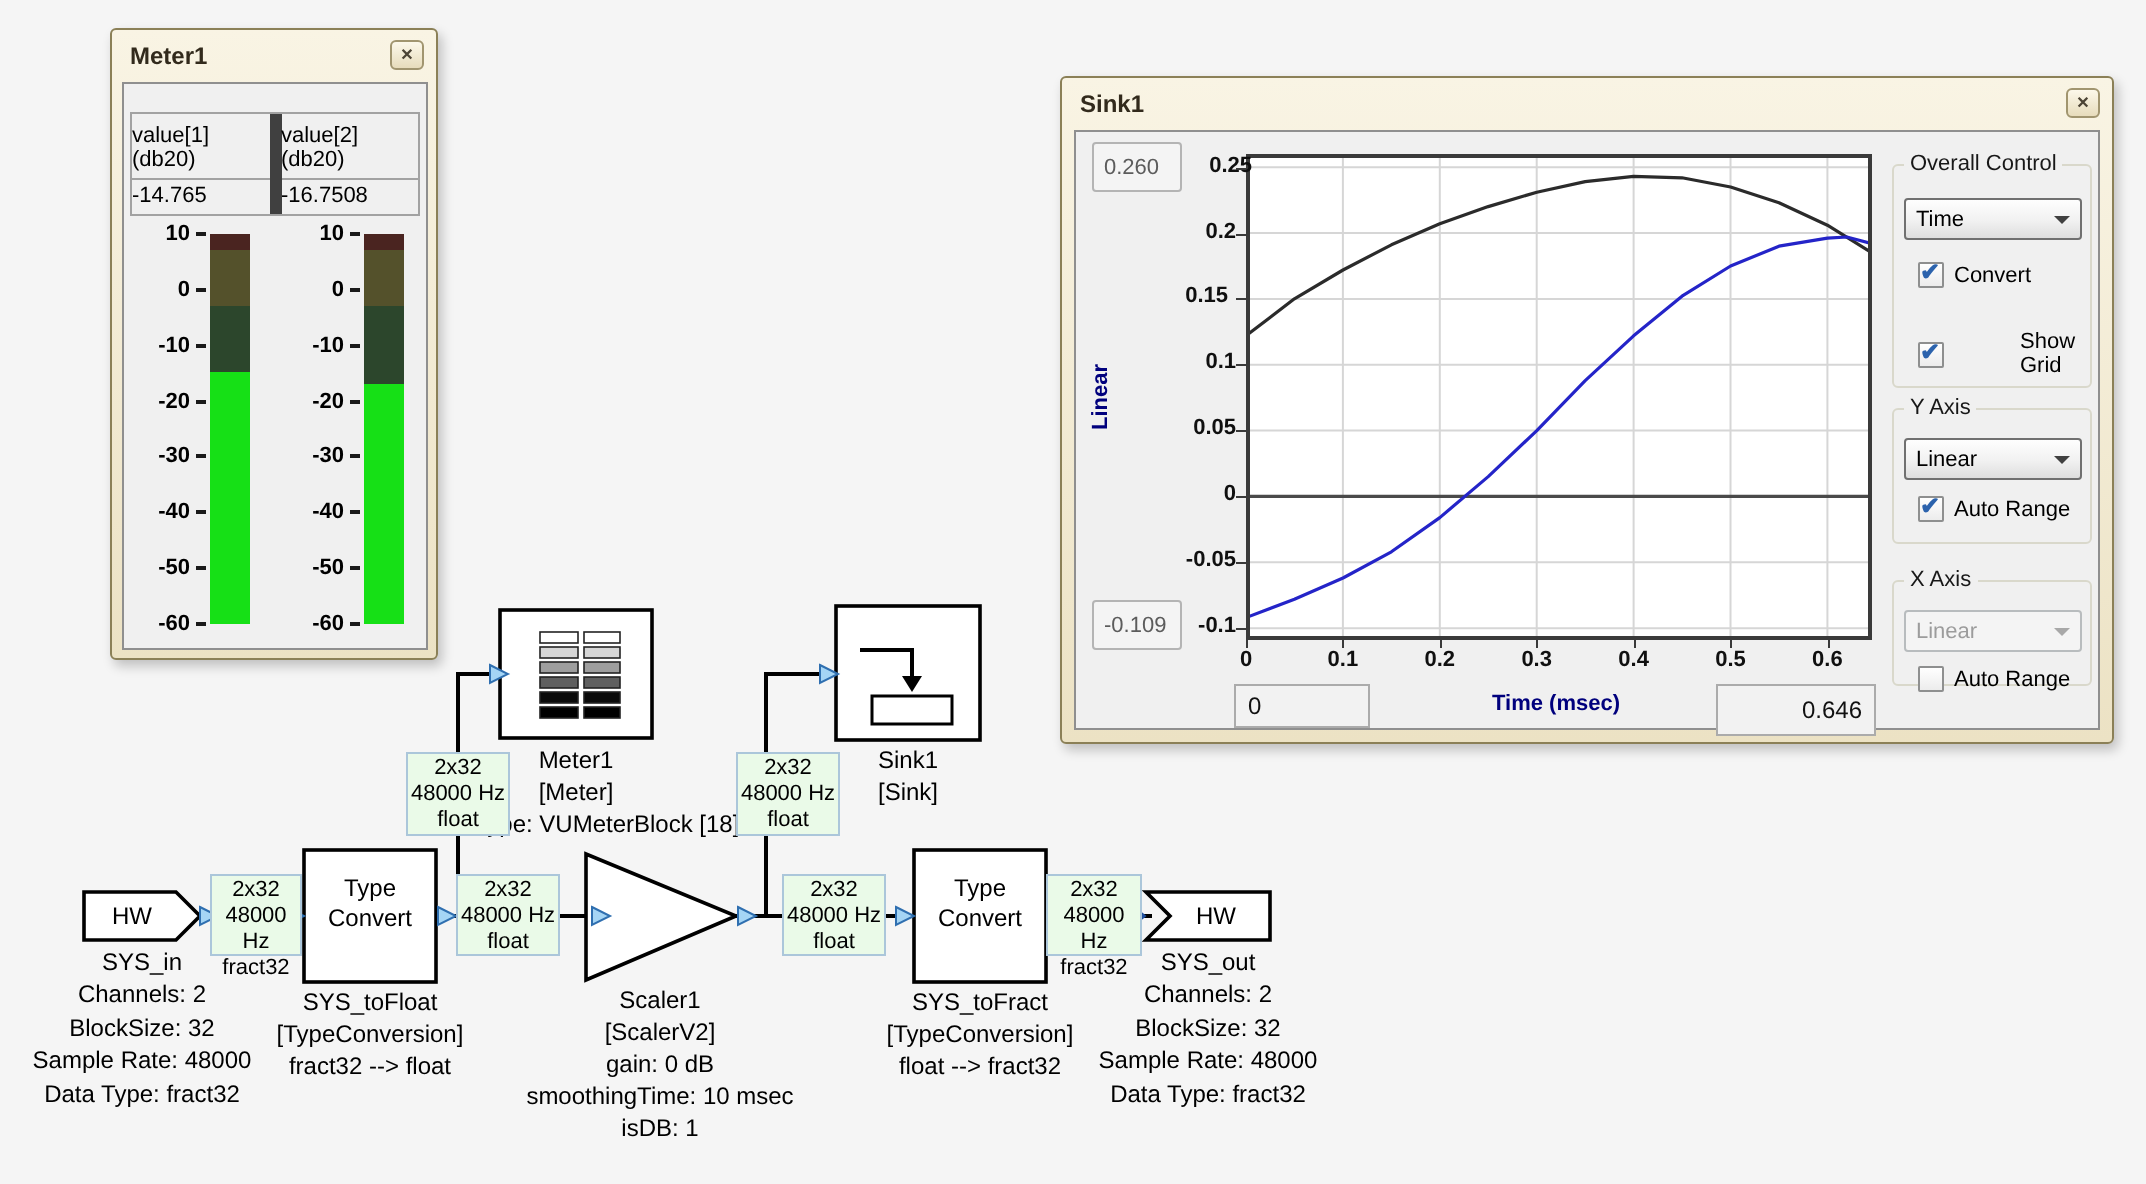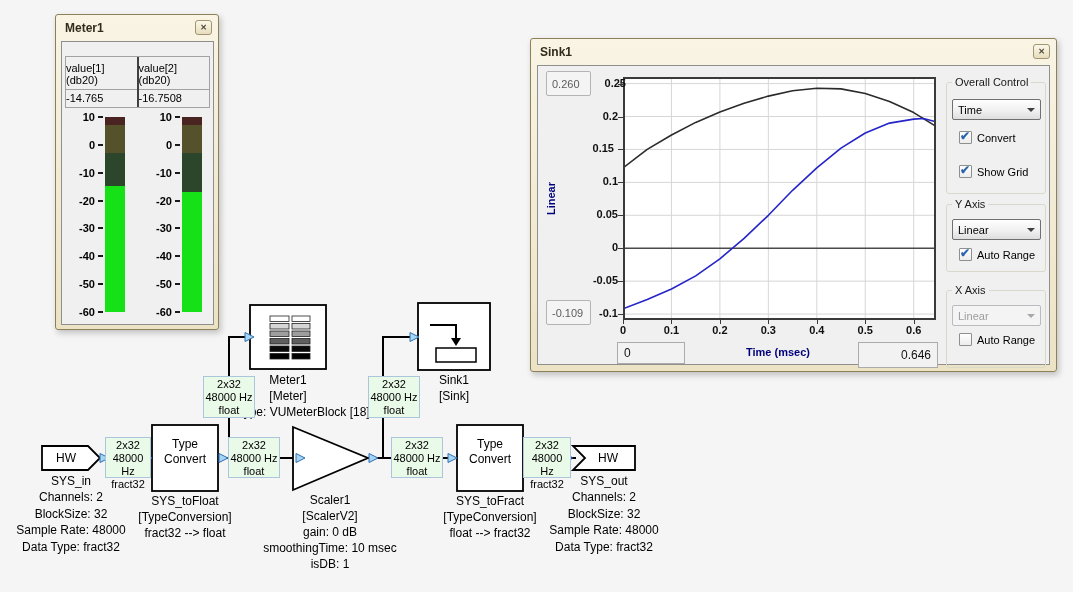--- a/index.html
+++ b/index.html
@@ -16,21 +16,21 @@
   .close-btn{margin-left:auto;width:17px;height:15px;border:1px solid #a1956f;border-radius:3px;
              background:linear-gradient(#fcf8ea,#e7dcbc);display:flex;align-items:center;justify-content:center;
              font-size:8px;font-weight:bold;color:#4c4435;cursor:default;}
   .win-content{position:absolute;background:#f0f0f0;border:1px solid #8f8f8f;}
 
   
   #meter-window{left:55px;top:14px;width:164px;height:316px;}
   #meter-content{left:5px;top:26px;width:153px;height:284px;}
   .value-table{position:absolute;left:3px;top:14px;width:145px;display:flex;border:1px solid #a2a2a2;background:#f0f0f0;}
   .vcell{flex:1;font-size:11px;line-height:12px;}
-  .vcell + .vcell{border-left:2px solid #404040;}
+  .vcell + .vcell{border-left:6px solid #404040;}
   .vhdr{padding:5px 0 3px;}
   .vval{border-top:1px solid #a2a2a2;padding:2px 0 3px;font-size:11px;}
   #meters{position:absolute;left:0;top:0;right:0;bottom:0;}
   .mtick{position:absolute;width:28px;text-align:right;font-size:11px;font-weight:bold;line-height:13px;}
   .mdash{position:absolute;width:5px;height:2px;background:#1a1a1a;}
   .mseg{position:absolute;width:20px;}
 
   
   #sink-window{left:530px;top:38px;width:527px;height:334px;}
   #sink-content{left:6px;top:26px;width:513px;height:300px;}
@@ -342,39 +342,39 @@
       <div class="group" style="top:16px;height:112px;text-decoration:underline;">
         <span class="legend">Overall Control</span>
         <div class="dd" style="top:16px;">
           <span>Time</span>
           <span class="arrow"></span>
         </div>
         <div class="cbrow" style="left:7px;top:48px;">
           <span class="cb checked"></span>
           <span>Convert</span>
         </div>
-        <div class="cbrow" style="left:7px;top:82px;">
+        <div class="cbrow" style="left:7px;top:82px;gap:33px;">
           <span class="cb checked"></span>
           <span>Show Grid</span>
         </div>
       </div>
 
       <div class="group" style="top:138px;height:68px;">
         <span class="legend">Y Axis</span>
         <div class="dd" style="top:14px;">
           <span>Linear</span>
           <span class="arrow"></span>
         </div>
         <div class="cbrow" style="left:7px;top:43px;">
           <span class="cb checked"></span>
           <span>Auto Range</span>
         </div>
       </div>
 
-      <div class="group" style="top:224px;height:78px;">
+      <div class="group" style="top:224px;height:53px;">
         <span class="legend">X Axis</span>
         <div class="dd disabled" style="top:14px;">
           <span>Linear</span>
           <span class="arrow"></span>
         </div>
         <div class="cbrow" style="left:7px;top:42px;">
           <span class="cb"></span>
           <span>Auto Range</span>
         </div>
       </div>

